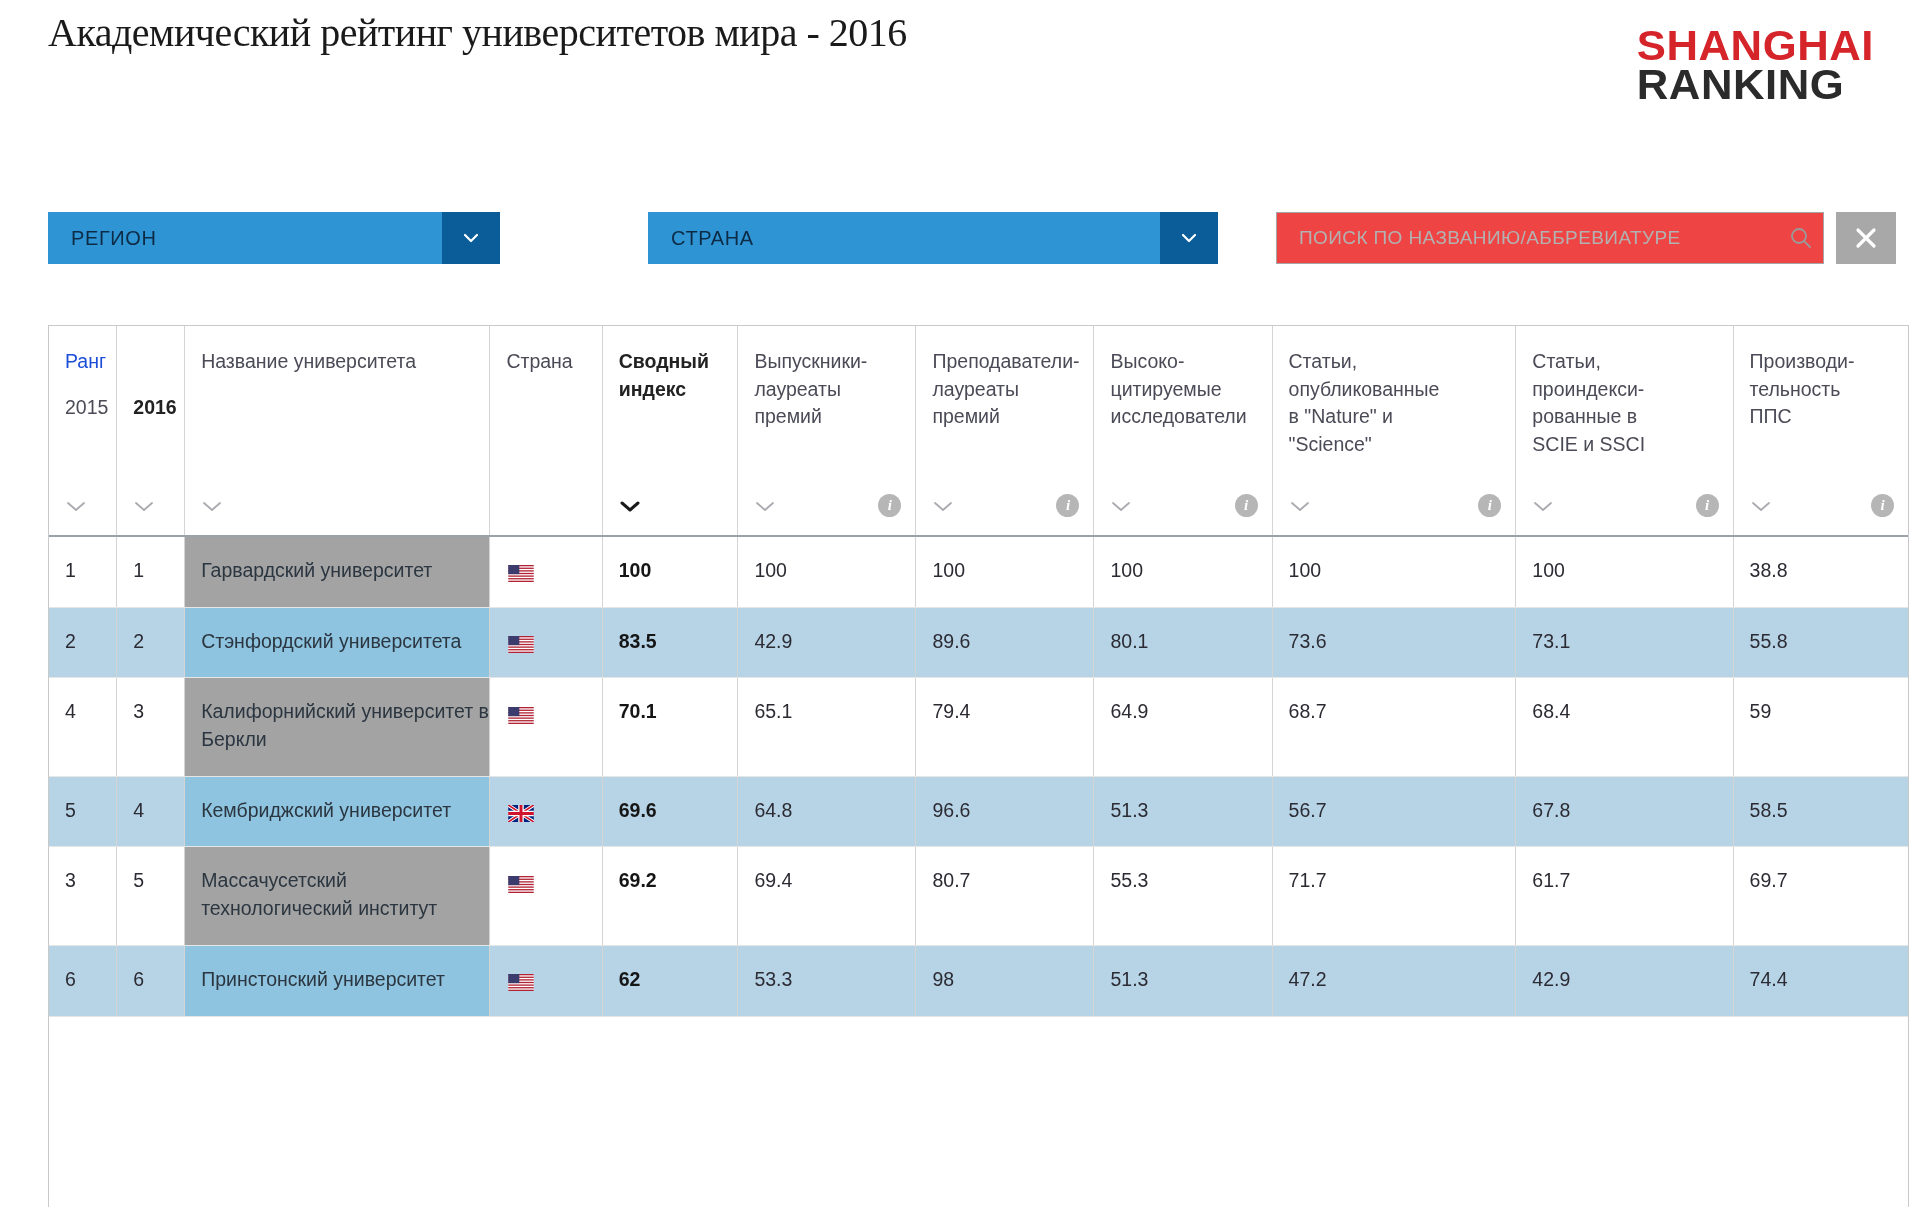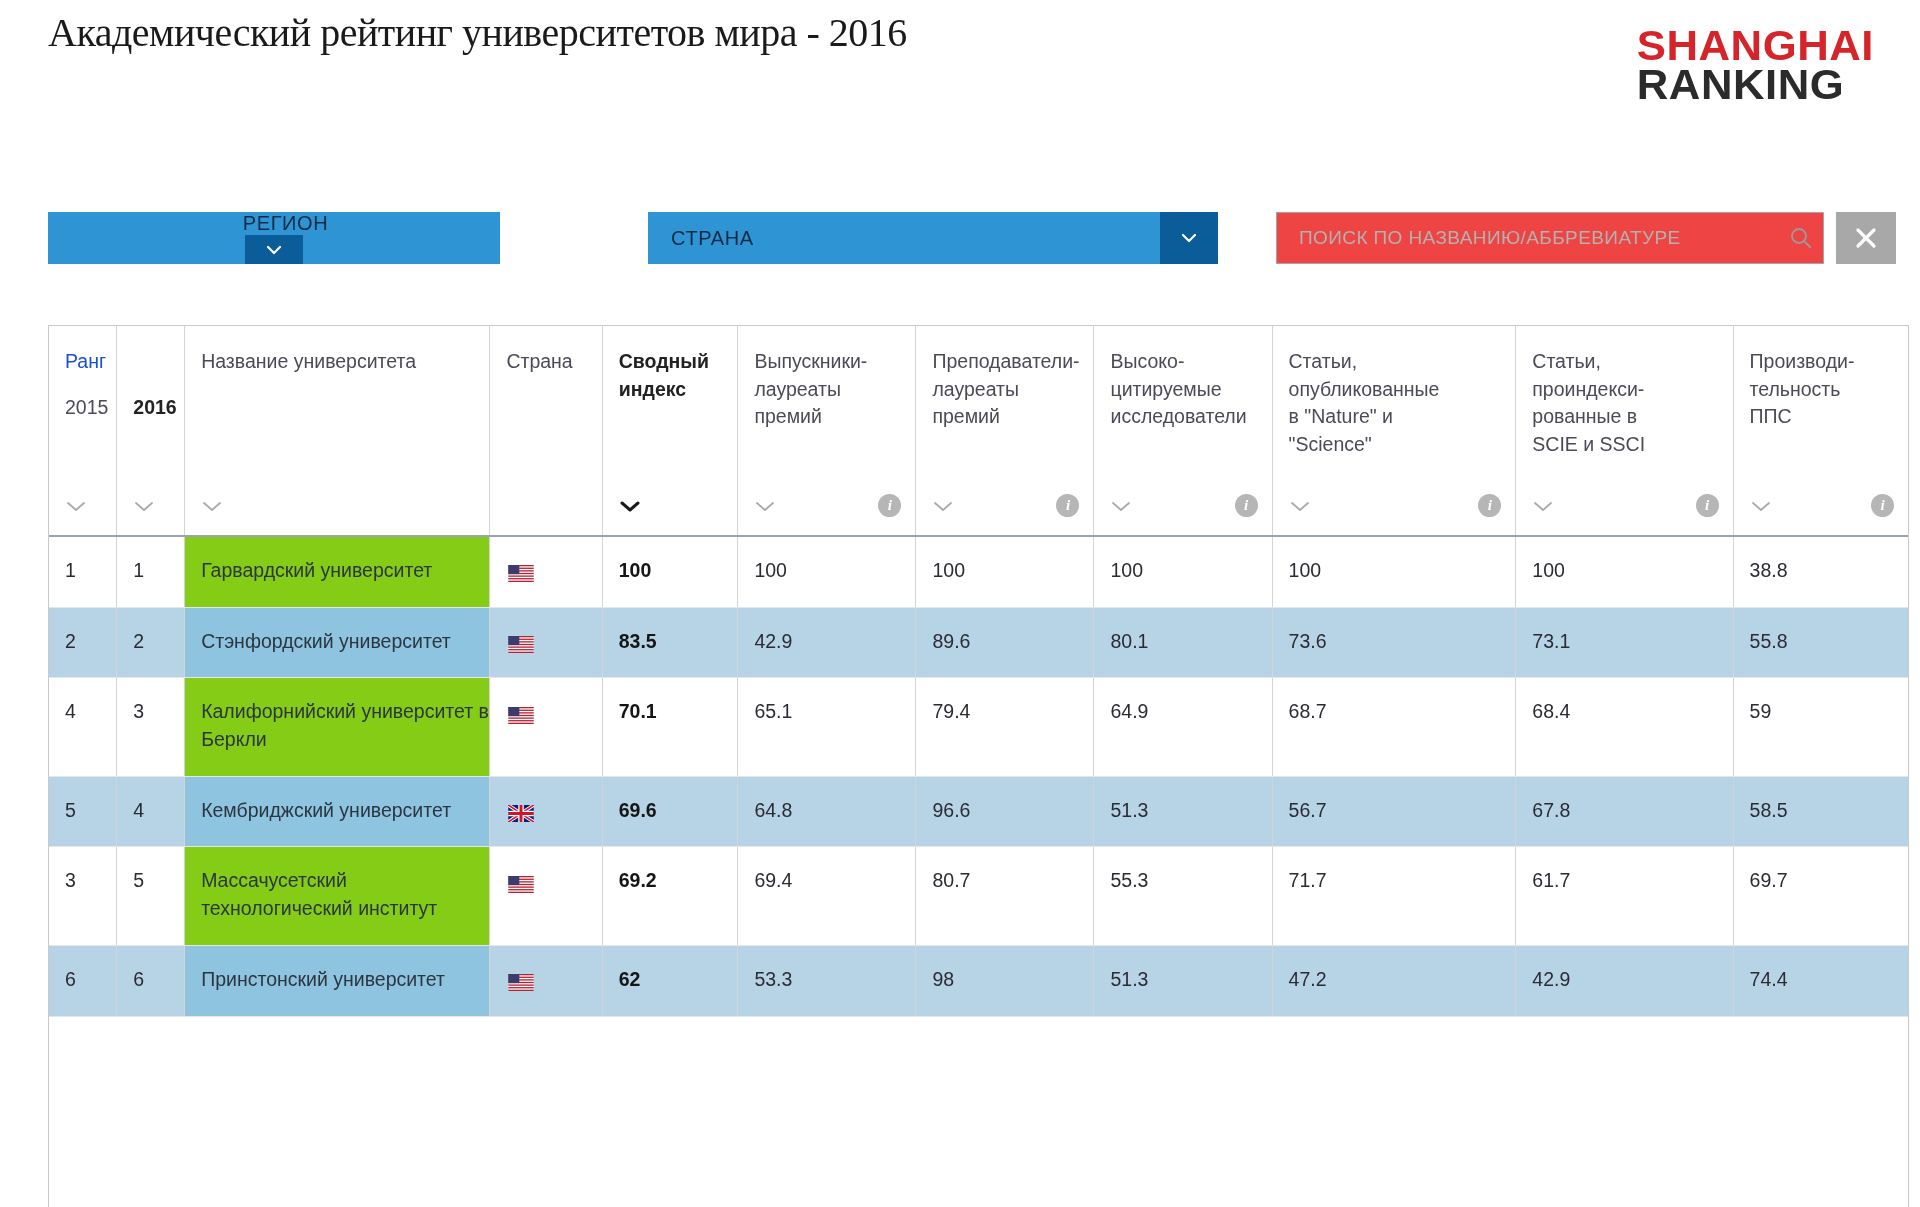--- a/index.html
+++ b/index.html
@@ -90,21 +90,21 @@
     background: #0a5d99;
     display: flex;
     align-items: center;
     justify-content: center;
   }
   .chev-white {
     display: block;
     width: 20px;
     height: 20px;
   }
-  #region-select { left: 48px; width: 452px; flex-direction: column; }
+  #region-select { left: 48px; width: 452px; }
   #country-select { left: 648px; width: 570px; }
 
   .search-wrap {
     position: absolute;
     left: 1248px;
     top: 0;
     width: 548px;
     height: 52px;
     background: #ef4444;
     border: 1px solid #a6a6a6;
@@ -219,21 +219,21 @@
 
   tbody td {
     padding: 20px 0 22px 16px;
     font-size: 19.5px;
     color: #2b2b33;
     line-height: 1.42;
     border-bottom: 1px solid #e6e6e6;
   }
   tbody tr.row-odd td { background: #ffffff; }
   tbody tr.row-even td { background: #b7d3e6; }
-  tbody tr.row-odd td.uni-cell { background: #84cc16; }
+  tbody tr.row-odd td.uni-cell { background: #a3a3a3; }
   tbody tr.row-even td.uni-cell { background: #8ec4e0; }
   td.uni-cell { color: #2b3640; }
   td.score-cell { font-weight: 700; color: #151515; }
   td.rank-cell { width: 64px; padding-left: 16px; }
   td.flag-cell { text-align: left; padding-left: 18px; }
 
   .flag {
     display: inline-block;
     width: 26px;
     height: 17px;
@@ -439,21 +439,21 @@
           <td>100</td>
           <td>100</td>
           <td>100</td>
           <td>100</td>
           <td>100</td>
           <td>38.8</td>
         </tr>
         <tr class="row-even">
           <td class="rank-cell">2</td>
           <td class="rank-cell">2</td>
-          <td class="uni-cell">Стэнфордский университет</td>
+          <td class="uni-cell">Стэнфордский университета</td>
           <td class="flag-cell" title="США"><svg class="flag" viewBox="0 0 60 40">
               <rect width="60" height="40" fill="#fff"></rect>
               <rect y="0" width="60" height="3.076923076923077" fill="#b22234"></rect>
               <rect y="6.153846153846154" width="60" height="3.076923076923077" fill="#b22234"></rect>
               <rect y="12.307692307692308" width="60" height="3.076923076923077" fill="#b22234"></rect>
               <rect y="18.461538461538463" width="60" height="3.076923076923077" fill="#b22234"></rect>
               <rect y="24.615384615384617" width="60" height="3.076923076923077" fill="#b22234"></rect>
               <rect y="30.76923076923077" width="60" height="3.076923076923077" fill="#b22234"></rect>
               <rect y="36.92307692307693" width="60" height="3.076923076923077" fill="#b22234"></rect>
               <rect width="26" height="21.53846153846154" fill="#3c3b6e"></rect>

